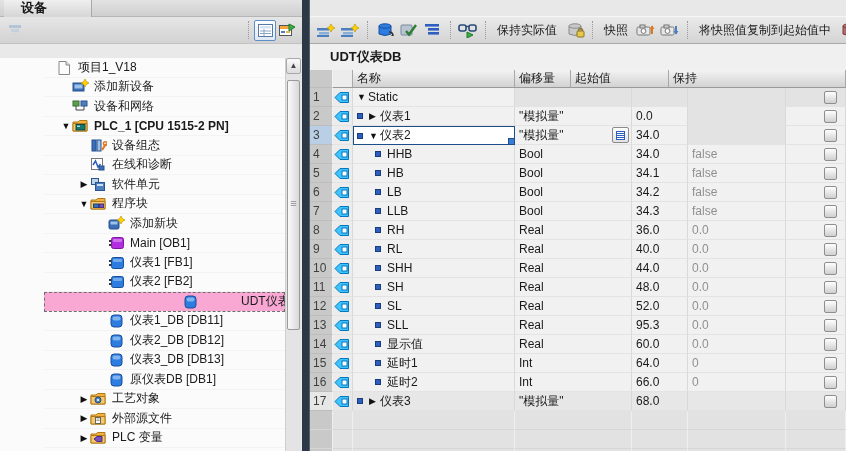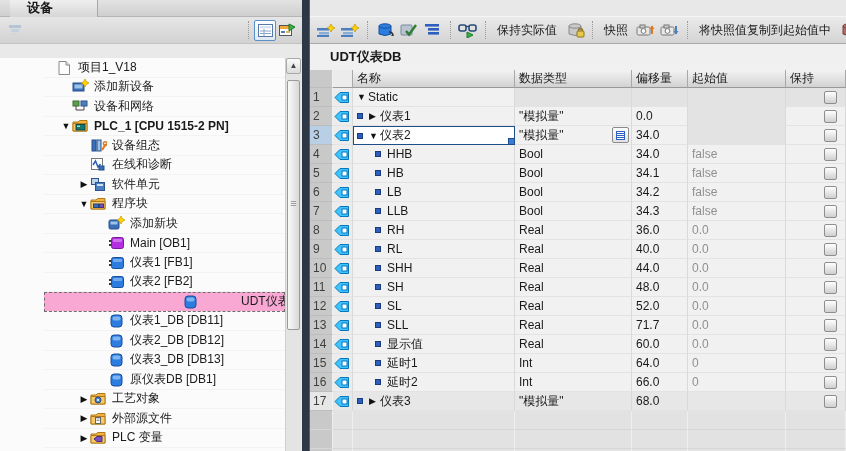--- a/index.html
+++ b/index.html
@@ -3,21 +3,21 @@
 <meta charset="utf-8">
 <style>
   * { margin:0; padding:0; box-sizing:border-box; }
   html,body { width:846px; height:451px; overflow:hidden; }
   body { font-family:"Liberation Sans","DejaVu Sans",sans-serif; font-size:12px; color:#1a1a1a; background:#e8e8e8; }
   #app { position:relative; width:846px; height:451px; overflow:hidden; }
 
   
   #left-pane { position:absolute; left:0; top:0; width:302px; height:451px; background:#e9e9e9; }
   #left-header { height:17px; background:linear-gradient(#e3e3e3,#cfcfcf); border-bottom:1px solid #b5b5b5; position:relative; }
-  #left-tab { position:absolute; left:10px; top:0; width:88px; height:17px; padding-left:17px;
+  #left-tab { position:absolute; left:4px; top:0; width:88px; height:17px; padding-left:17px;
               font-weight:bold; font-size:13px; line-height:16px; border-right:1px solid #a8a8a8; background:linear-gradient(#efefef,#d6d6d6); }
   #left-toolbar { height:27px; background:linear-gradient(#e6e6e6,#d2d2d2); border-bottom:1px solid #c2c2c2;
                   display:flex; align-items:center; padding:0 4px; }
   .lt-spacer { flex:1; }
   .tbtn { width:22px; height:21px; display:flex; align-items:center; justify-content:center; border:1px solid transparent; border-radius:2px; }
   .tbtn.framed { border:1px solid #5a8fc8; background:linear-gradient(#fdfdfd,#dfe9f3); }
   .tbtn.faded { opacity:.45; }
   .vsep-dot { width:1px; height:18px; border-left:1px dotted #9a9a9a; margin:0 5px; }
   #left-gap { height:14px; background:#e9e9e9; }
   #tree { position:absolute; left:0; top:58px; right:17px; bottom:0; background:#fbfbfb; overflow:hidden; }
@@ -480,21 +480,20 @@
         </div>
       </div>
     <div id="title-row">
       <span id="db-title">UDT仪表DB</span>
     </div>
     <div id="table">
       <div class="hrow">
         <div class="hcell c-num"></div>
         <div class="hcell c-icon"></div>
         <div class="hcell c-name">名称</div>
-        <div class="hcell c-type">数据类型</div>
         <div class="hcell c-off">偏移量</div>
         <div class="hcell c-start" style="color:#1a1a1a">起始值</div>
         <div class="hcell c-ret" style="justify-content:flex-start">保持</div>
       </div>
       <div id="tbody">
           <div class="drow">
             <div class="cell c-num">1</div>
             <div class="cell c-icon">
               <svg class="var-tag" width="16" height="13">
                 <path d="M1 6.5 L6 1.5 L14.5 1.5 L14.5 11.5 L6 11.5 Z" fill="#40c4ff" stroke="#0277bd"></path>
@@ -758,21 +757,21 @@
                 <rect x="8" y="4" width="5" height="5" fill="#fff" stroke="#0277bd"></rect>
               </svg>
             </div>
             <div class="cell c-name" style="padding-left: 22px;">
               <span class="sq"></span>
               <span>SLL</span>
             </div>
             <div class="cell c-type">
               <span>Real</span>
             </div>
-            <div class="cell c-off">71.7</div>
+            <div class="cell c-off">95.3</div>
             <div class="cell c-start">0.0</div>
             <div class="cell c-ret">
               <div class="cb"></div>
             </div>
           </div>
           <div class="drow">
             <div class="cell c-num">14</div>
             <div class="cell c-icon">
               <svg class="var-tag" width="16" height="13">
                 <path d="M1 6.5 L6 1.5 L14.5 1.5 L14.5 11.5 L6 11.5 Z" fill="#40c4ff" stroke="#0277bd"></path>

